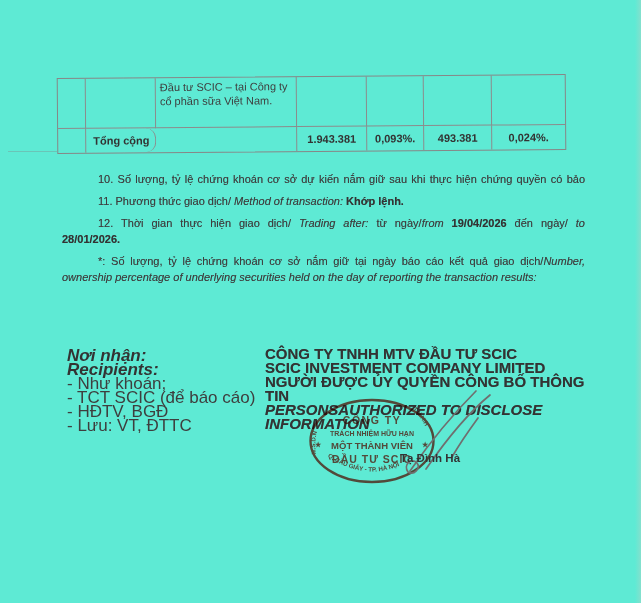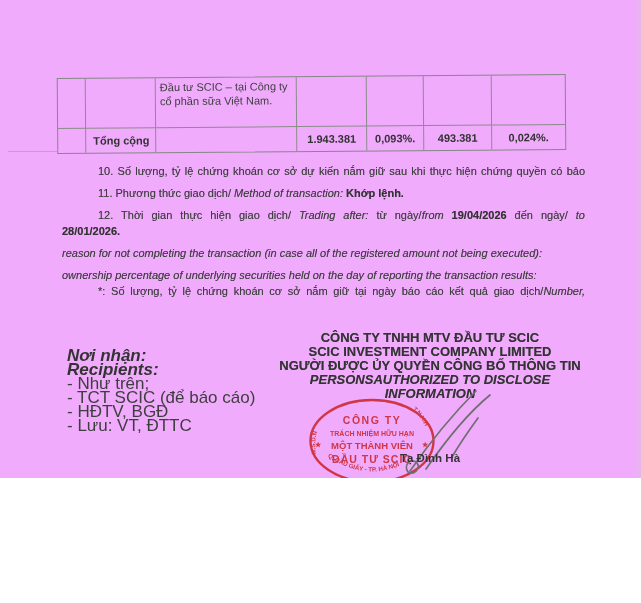--- a/index.html
+++ b/index.html
@@ -1,17 +1,17 @@
 <!DOCTYPE html>
 <html><head>
 <meta charset="utf-8">
 <style>
   html,body{margin:0;padding:0;background:#ffffff;}
   .page{
-    position:relative;width:641px;height:478px;background:#f0abfc;overflow:hidden;
+    position:relative;width:641px;height:603px;background:#5eead4;overflow:hidden;
     font-family:"Liberation Sans", sans-serif;color:#3e3e3e;text-decoration:underline;
   }
   .scan-edge{position:absolute;right:0;top:0;width:6px;height:100%;
     background:linear-gradient(to left, rgba(205,205,192,.35), rgba(205,205,192,0));}
   .artifact-line{position:absolute;height:1px;background:rgba(130,130,130,.35);}
 
   
   .tbl{
     position:absolute;left:57px;top:76px;
     display:grid;
@@ -22,43 +22,43 @@
     background:transparent;
   }
   .tbl .cell{
     border-right:1px solid #8c8c8c;border-bottom:1px solid #8c8c8c;
     font-size:11px;line-height:14px;overflow:hidden;
     display:flex;align-items:center;justify-content:center;
   }
   .tbl .cell.lastcol{border-right:none;}
   .tbl .cell.lastrow{border-bottom:none;}
   .tbl .cell.desc{align-items:flex-start;justify-content:flex-start;padding:2px 4px;text-align:left;}
-  .tbl .cell.lbl{justify-content:flex-start;padding-left:7px;font-weight:bold;color:#333;}
+  .tbl .cell.lbl{justify-content:flex-start;padding-left:7px;font-weight:bold;color:#333;border-radius:10px;}
   .tbl .cell.val{font-weight:bold;color:#333;text-align:center;}
 
   
   .bodytext{
     position:absolute;left:62px;top:158px;width:523px;
     font-size:11px;line-height:16px;color:#3e3e3e;
     text-shadow:0 0 .4px rgba(62,62,62,.55);
   }
   .para{margin:6px 0 0 0;}
-  .para:first-child{margin-top:5px;}
+  .para:first-child{margin-top:13px;}
   .tline{display:block;text-align:justify;}
   .tline.jl{text-align-last:justify;}
   .tline.ind{padding-left:36px;}
   .it{font-style:italic;}
   .bd{font-weight:bold;color:#333;margin-top:44px;}
 
   
   .recipients{position:absolute;left:67px;top:349px;font-size:17px;line-height:14px;}
   .recipients .hd{font-weight:bold;font-style:italic;color:#333;}
   .company{
-    position:absolute;left:265px;top:331px;width:330px;text-align:center;
-    font-size:13px;line-height:14px;font-weight:bold;color:#333;
+    position:absolute;left:265px;top:347px;width:330px;
+    font-size:15px;line-height:14px;font-weight:bold;color:#333;
     text-shadow:0 0 .4px rgba(50,50,50,.5);
   }
   .company .l4{font-style:italic;}
   .stamp{position:absolute;left:306px;top:397px;width:132px;height:88px;
     opacity:.93;mix-blend-mode:multiply;}
   .sig{position:absolute;left:396px;top:383px;width:108px;height:96px;}
   .signer-name{position:absolute;left:352px;top:452px;width:156px;text-align:center;
     font-size:11.5px;font-weight:bold;color:#333;}
 </style>
 </head>
@@ -97,34 +97,33 @@
     <div class="para">
       <span class="tline ind"><span>11. Phương thức giao dịch/ </span><span class="it">Method of transaction: </span><span class="bd">Khớp lệnh.</span></span>
     </div>
 
     <div class="para">
       <span class="tline jl ind"><span>12. Thời gian thực hiện giao dịch/ </span><span class="it">Trading after: </span><span>từ ngày/</span><span class="it">from </span><span class="bd">19/04/2026</span><span> đến ngày/ </span><span class="it">to</span></span>
       <span class="tline"><span class="bd">28/01/2026.</span></span>
     </div>
 
     <div class="para">
-      <span class="tline"><span class="it">reason for not completing the transaction (in case all of the registered amount not being executed):</span></span>
     </div>
 
     <div class="para">
+      <span class="tline jl ind"><span>*: Số lượng, tỷ lệ chứng khoán cơ sở nắm giữ tại ngày báo cáo kết quả giao dịch/</span><span class="it">Number,</span></span>
       <span class="tline"><span class="it">ownership percentage of underlying securities held on the day of reporting the transaction results:</span></span>
-      <span class="tline jl ind"><span>*: Số lượng, tỷ lệ chứng khoán cơ sở nắm giữ tại ngày báo cáo kết quả giao dịch/</span><span class="it">Number,</span></span>
     </div>
 
   </div>
 
   <div class="recipients">
     <div class="hd">Nơi nhận:</div>
     <div class="hd">Recipients:</div>
-    <div>- Như trên;</div>
+    <div>- Như khoán;</div>
     <div>- TCT SCIC (để báo cáo)</div>
     <div>- HĐTV, BGĐ</div>
     <div>- Lưu: VT, ĐTTC</div>
   </div>
 
   <div class="company">
     <div>CÔNG TY TNHH MTV ĐẦU TƯ SCIC</div>
     <div>SCIC INVESTMENT COMPANY LIMITED</div>
     <div>NGƯỜI ĐƯỢC ỦY QUYỀN CÔNG BỐ THÔNG TIN</div>
     <div class="l4">PERSONSAUTHORIZED TO DISCLOSE INFORMATION</div>

